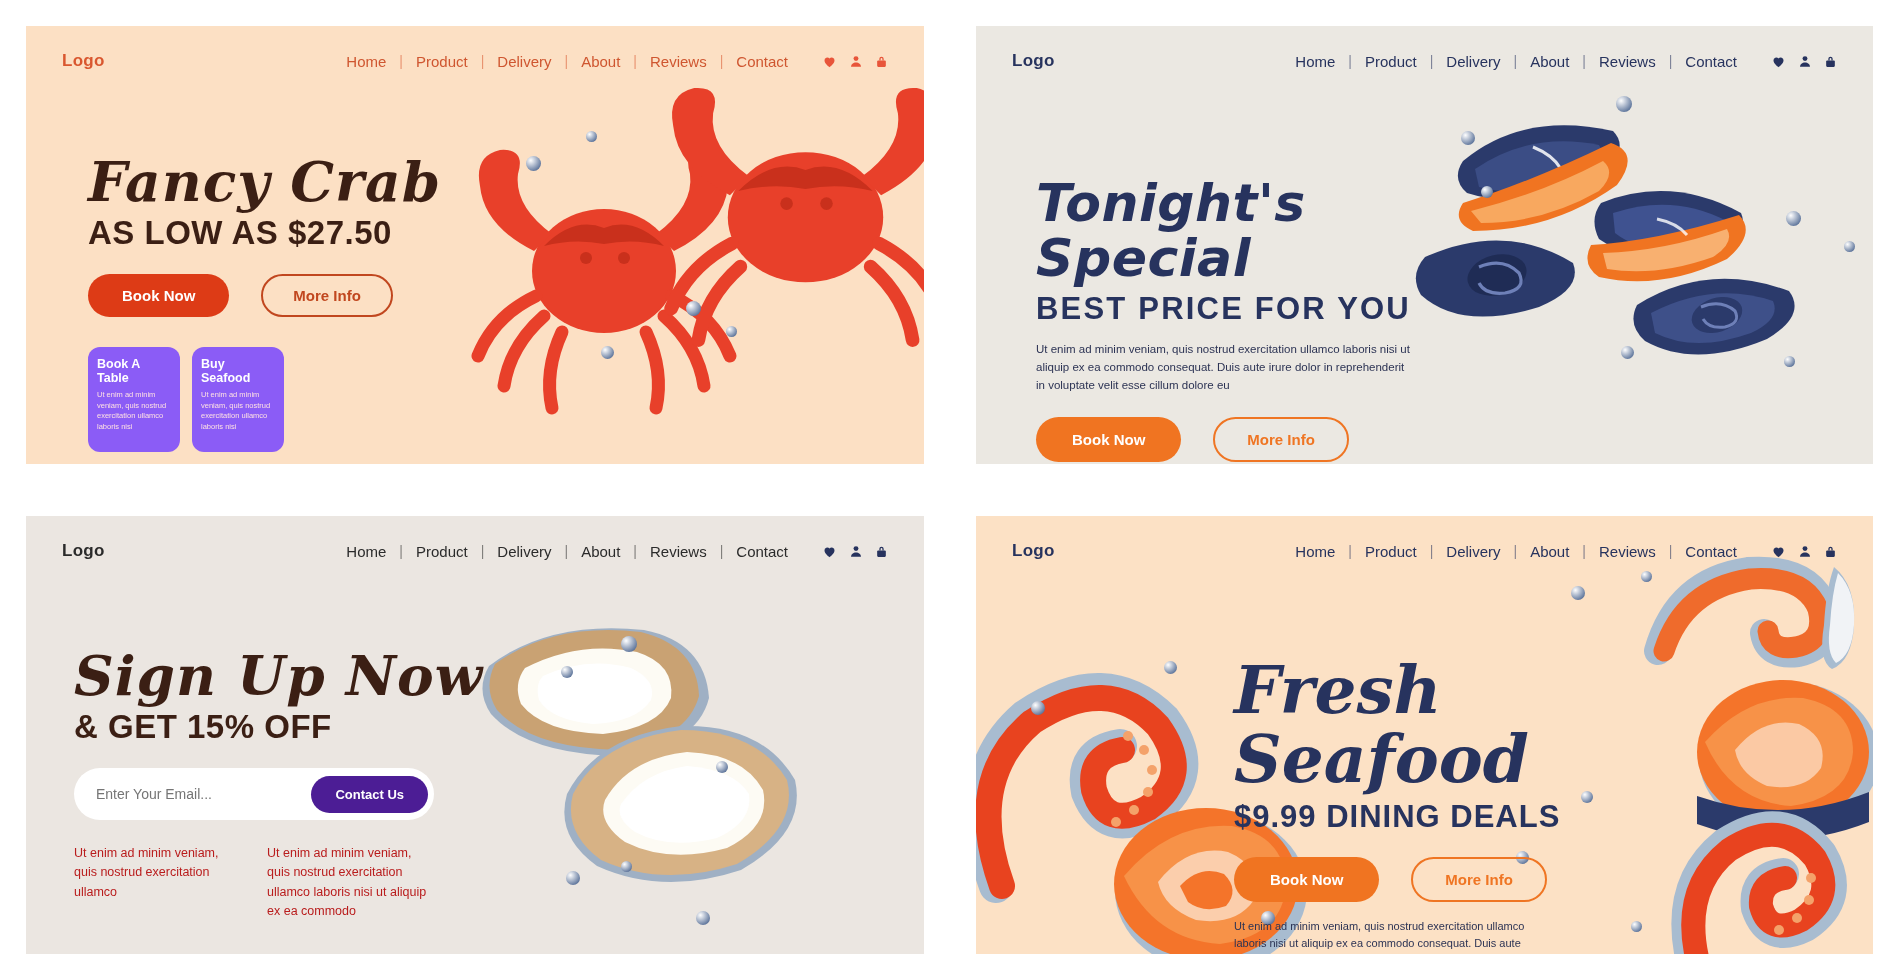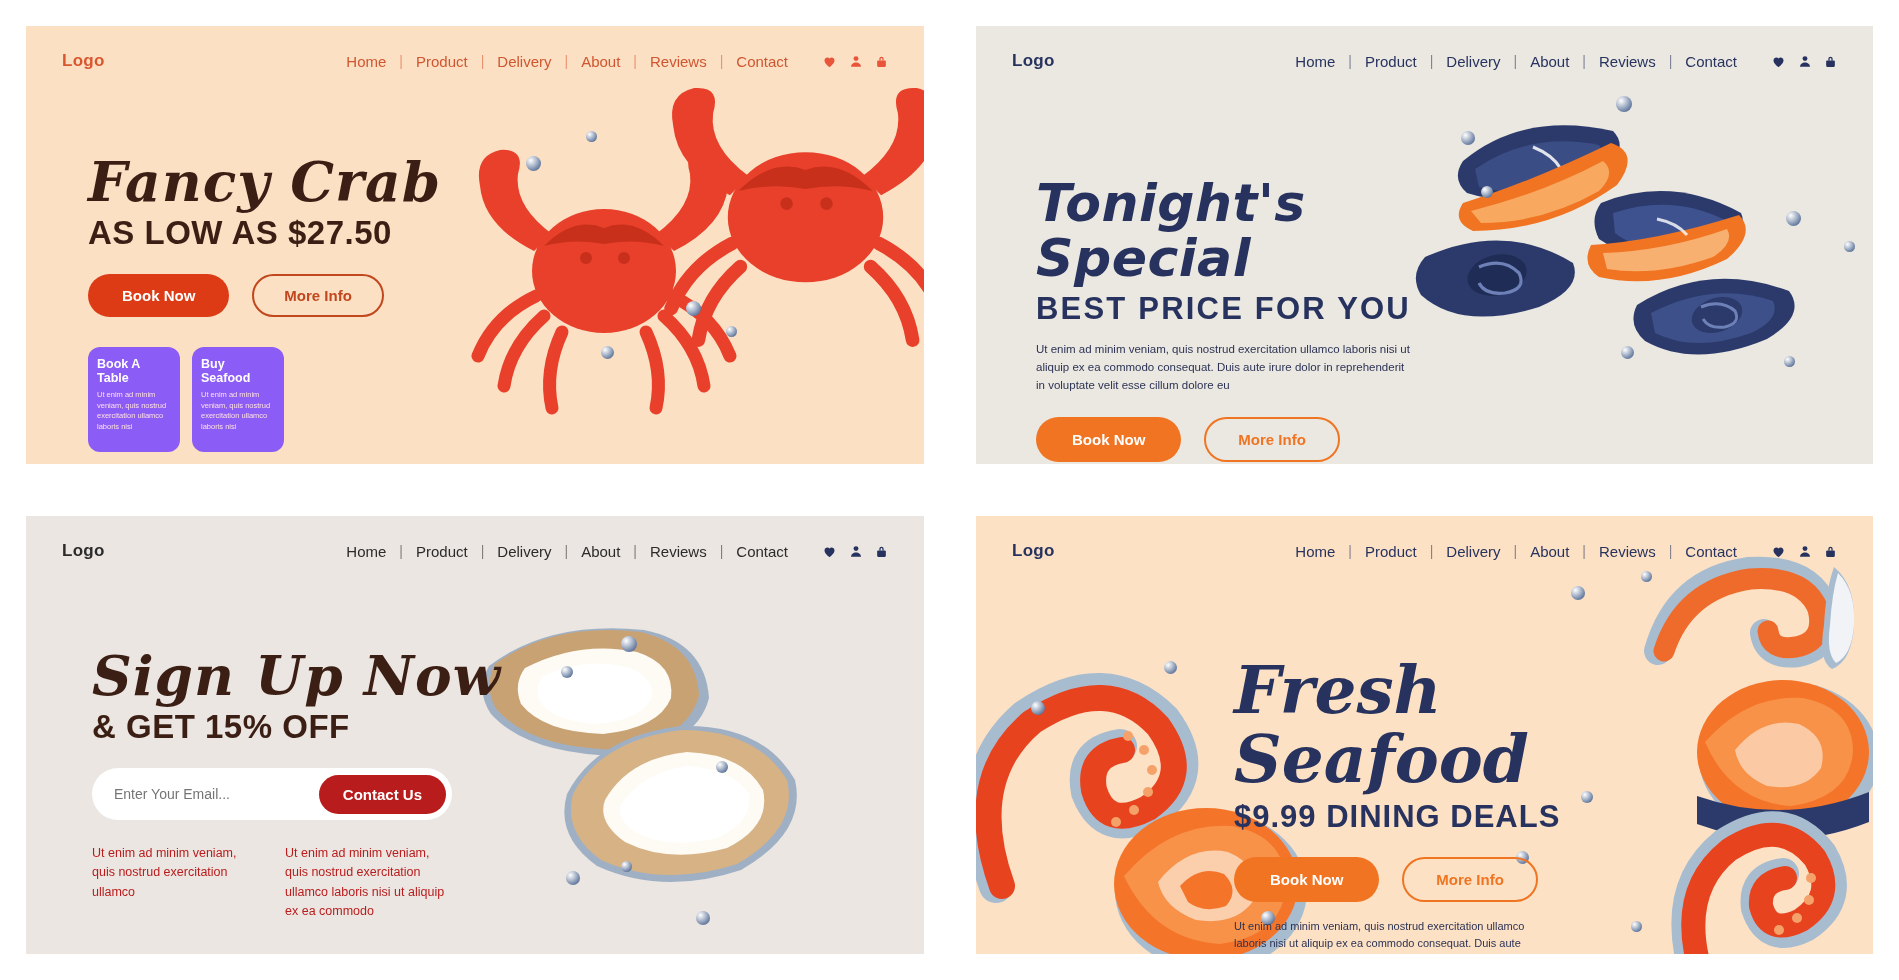--- a/index.html
+++ b/index.html
@@ -52,21 +52,21 @@
     font-weight: 700;
     font-size: 55px;
     color: #3b1f14;
     letter-spacing: 1px;
     line-height: 1.02;
   }
   .sub-heavy {
     font-size: 33px; font-weight: 700; color: #3b1f14;
     letter-spacing: .5px; margin-top: 4px;
   }
-  .btn-row { display: flex; align-items: center; gap: 23px; margin-top: 22px; }
+  .btn-row { display: flex; align-items: center; gap: 32px; margin-top: 22px; }
   .btn {
     display: inline-flex; align-items: center; justify-content: center;
     border-radius: 40px; font-size: 15px; font-weight: 700;
     cursor: pointer; border: none; white-space: nowrap;
   }
   .btn-solid-red { background: #dd3b16; color: #fff; padding: 13px 34px; }
   .btn-ghost-red { background: transparent; color: #c1471f; padding: 11px 30px; border: 2px solid #c1471f; }
   .cards { display: flex; gap: 12px; margin-top: 30px; }
   .card {
     width: 92px; height: 105px;
@@ -93,33 +93,33 @@
   .body-navy {
     font-size: 11.5px; line-height: 1.55; color: #2c3354;
     margin-top: 14px; width: 380px;
   }
   .btn-solid-orange { background: #f07421; color: #fff; padding: 14px 36px; }
   .btn-ghost-orange { background: transparent; color: #ef7523; padding: 12px 32px; border: 2px solid #ef7523; }
 
   
   .p3 { background: #ebe6e1; }
   .p3 .logo, .p3 .nav-links a, .p3 .nav-sep { color: #2b2b2b; }
-  .p3-content { position: absolute; left: 66px; top: 132px; width: 420px; z-index: 20; }
+  .p3-content { position: absolute; left: 48px; top: 132px; width: 420px; z-index: 20; }
   .signup-form {
     margin-top: 22px;
     display: flex; align-items: center;
     background: #ffffff; border-radius: 40px;
     width: 360px; padding: 6px 6px 6px 0;
   }
   .signup-form input {
     flex: 1; border: none; outline: none; background: transparent;
     font-family: "Liberation Sans", sans-serif;
     font-size: 14px; color: #4a4a4a; padding: 12px 18px 12px 22px;
   }
-  .btn-tan { background: #b91c1c; color: #fff; padding: 11px 24px; font-size: 15px; }
+  .btn-tan { background: #4c1d95; color: #fff; padding: 11px 24px; font-size: 13px; }
   .two-col { display: flex; gap: 28px; margin-top: 24px; }
   .two-col div { font-size: 12.5px; line-height: 1.55; color: #b91c1c; width: 165px; }
 
   
   .p4 { background: #fce1c5; }
   .p4 .logo, .p4 .nav-links a, .p4 .nav-sep { color: #27335e; }
   .p4-content { position: absolute; left: 258px; top: 140px; width: 400px; z-index: 20; }
   .script-navy-4 {
     font-family: "DejaVu Serif", serif;
     font-style: italic; font-weight: 700;

